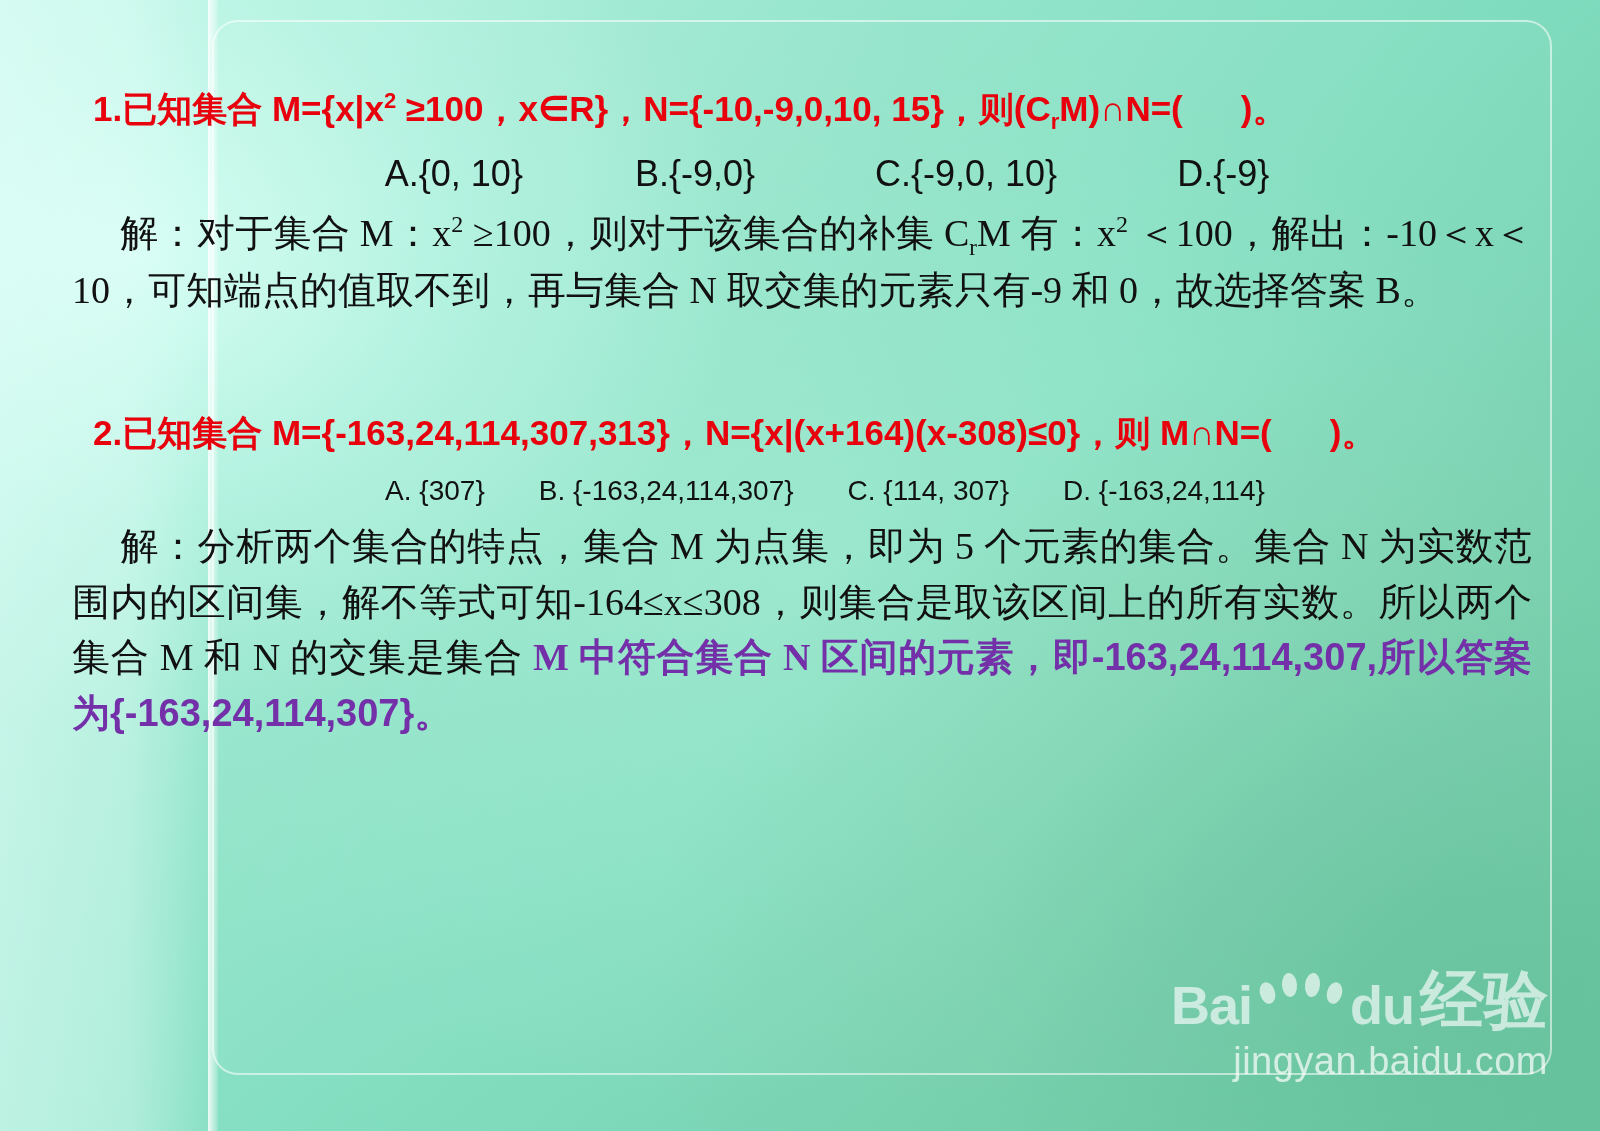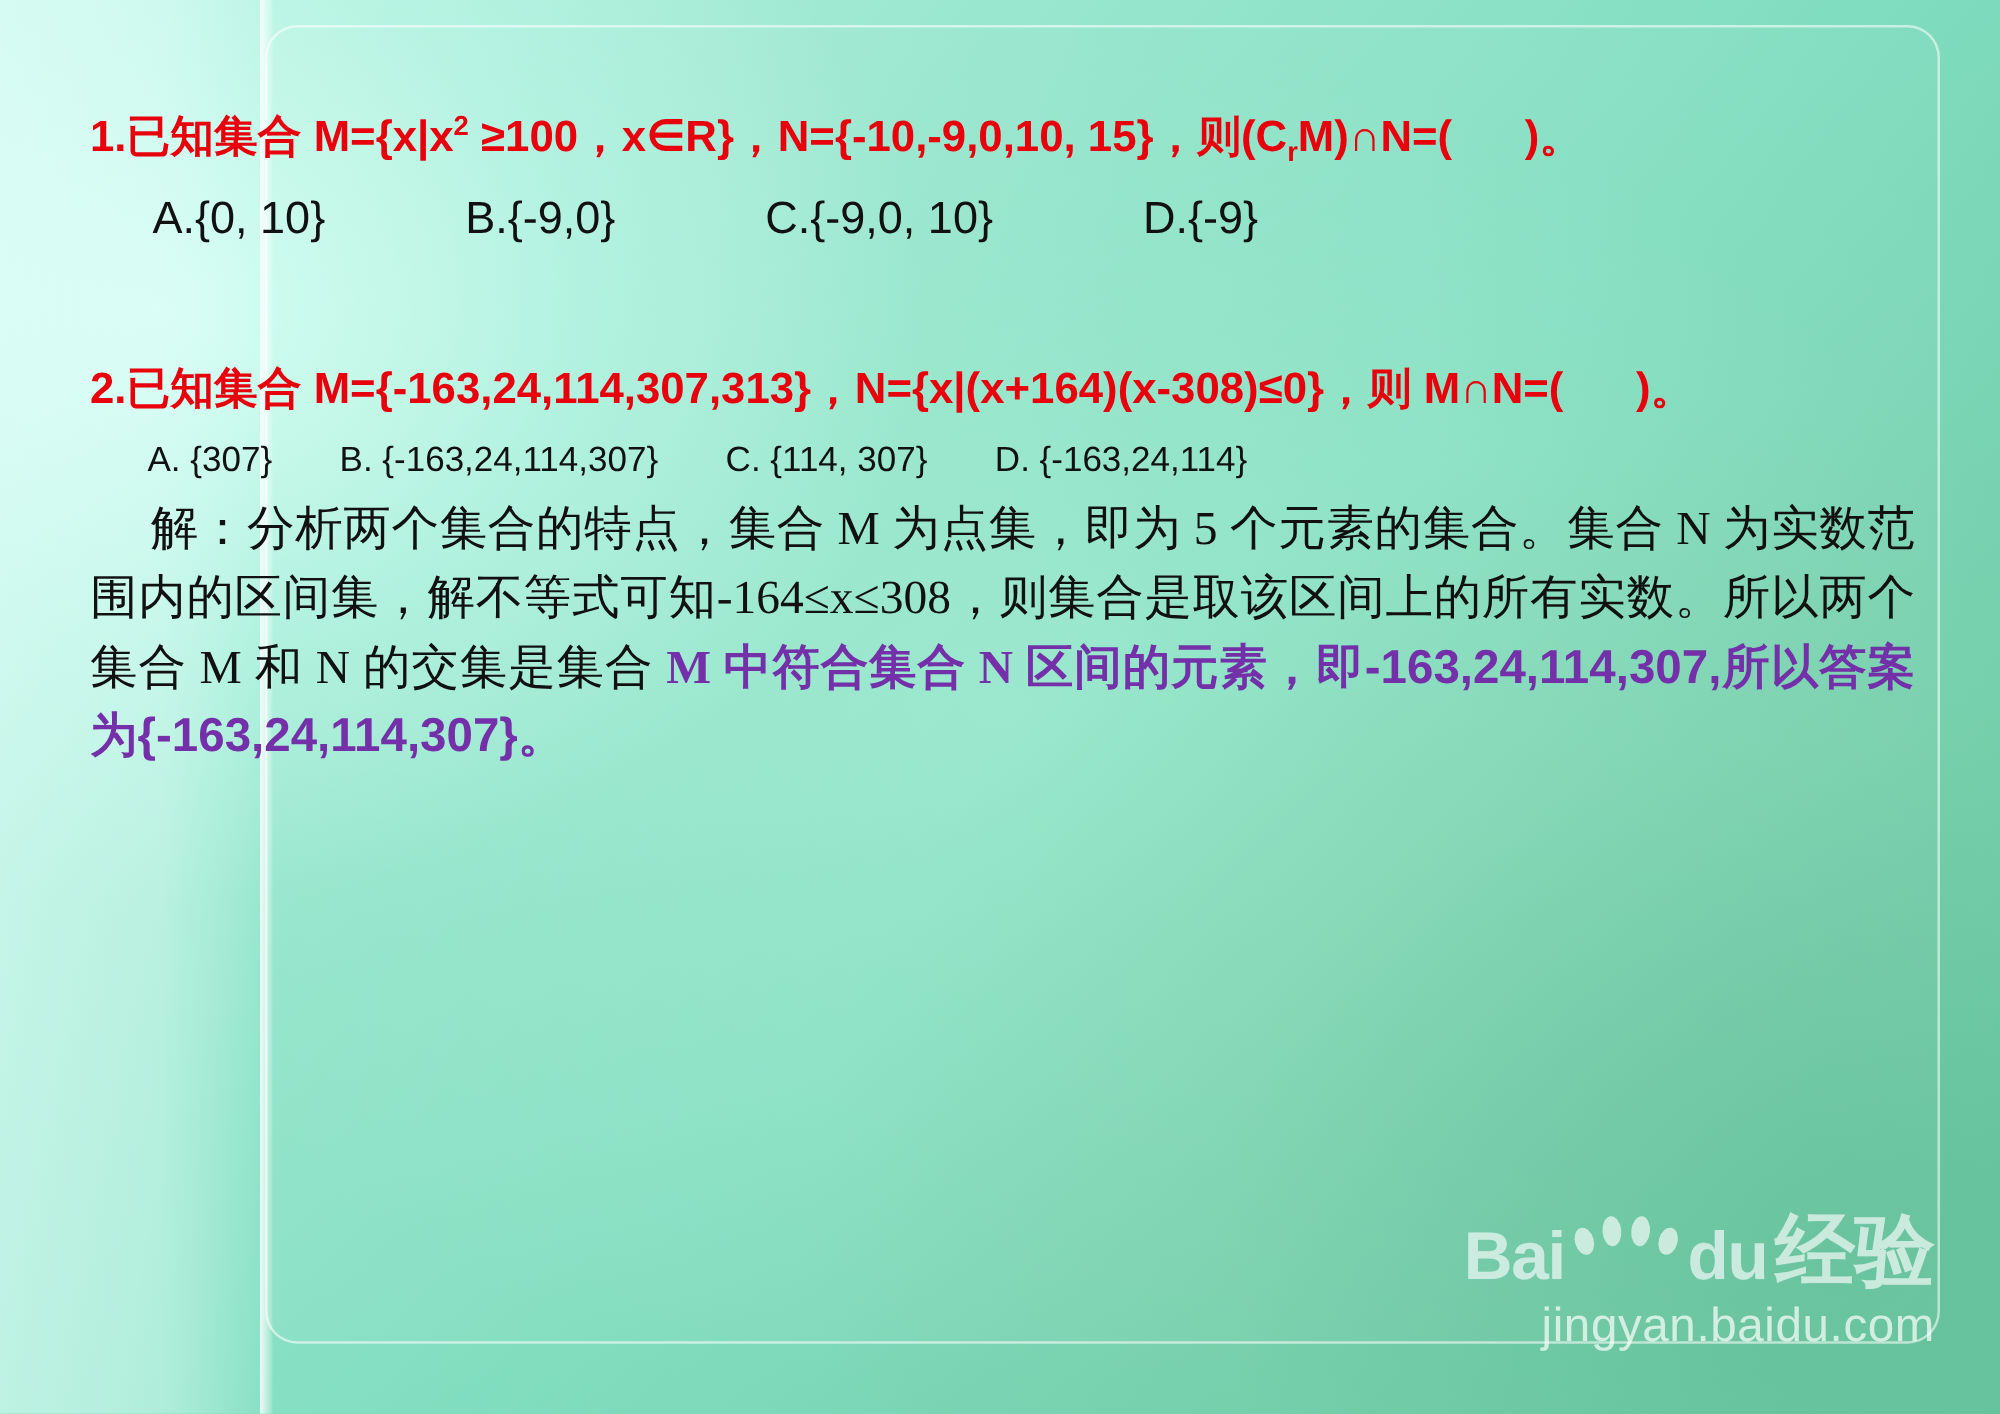--- a/index.html
+++ b/index.html
@@ -65,33 +65,35 @@
     width: 1460px;
   }
 
   .q-line {
     color: #e8000d;
     font-family: "Liberation Sans", "DejaVu Sans", sans-serif;
     font-weight: bold;
     font-size: 35px;
     letter-spacing: 0px;
     white-space: nowrap;
+    margin-left: 21px;
   }
   .q-line .sup { font-size: 22px; vertical-align: super; }
   .q-line .sub { font-size: 22px; vertical-align: sub; }
   .q-line .gap { display: inline-block; width: 58px; }
 
   .opts {
     color: #111;
     font-family: "Liberation Sans", "DejaVu Sans", sans-serif;
     font-size: 36px;
     font-weight: normal;
     white-space: nowrap;
     margin-top: 18px;
     padding-left: 50px;
+    text-align: center;
   }
   .opts .sp1 { display: inline-block; width: 112px; }
   .opts .sp2 { display: inline-block; width: 120px; }
   .opts .sp3 { display: inline-block; width: 120px; }
 
   .sol {
     color: #111;
     font-size: 38px;
     line-height: 1.42;
     margin-top: 12px;
@@ -179,20 +181,21 @@
   <div class="light-band"></div>
   <div class="glass-edge"></div>
   <div class="content-frame"></div>
 
   <div class="doc">
 
     <div class="q-line"><span>1.</span><span>已知集合 M={x|x</span><span class="sup">2</span><span> ≥100，x∈R}，N={-10,-9,0,10, 15}，则(C</span><span class="sub">r</span><span>M)∩N=(</span><span class="gap"></span><span>)。</span></div>
 
     <div class="opts"><span>A.{0, 10}</span><span class="sp1"></span><span>B.{-9,0}</span><span class="sp2"></span><span>C.{-9,0, 10}</span><span class="sp3"></span><span>D.{-9}</span></div>
 
+    <div class="sol"><span class="indent"></span><span>解：对于集合 M：x</span><span class="sup">2</span><span> ≥100，则对于该集合的补集 C</span><span class="sub">r</span><span>M 有：x</span><span class="sup">2</span><span> ＜100，解出：-10＜x＜10，可知端点的值取不到，再与集合 N 取交集的元素只有-9 和 0，故选择答案 B。</span></div>
 
     <div class="block2">
 
       <div class="q-line"><span>2.</span><span>已知集合 M={-163,24,114,307,313}，N={x|(x+164)(x-308)≤0}，则 M∩N=(</span><span class="gap"></span><span>)。</span></div>
 
       <div class="opts q2-opts"><span>A. {307}</span><span class="sp1"></span><span>B. {-163,24,114,307}</span><span class="sp1"></span><span>C. {114, 307}</span><span class="sp1"></span><span>D. {-163,24,114}</span></div>
 
       <div class="sol sol2"><span class="indent"></span><span>解：分析两个集合的特点，集合 M 为点集，即为 5 个元素的集合。集合 N 为实数范围内的区间集，解不等式可知-164≤x≤308，则集合是取该区间上的所有实数。所以两个集合 M 和 N 的交集是集合 </span><span class="purple">M 中符合集合 N 区间的元素，即</span><span class="purple-num">-163,24,114,307,</span><span class="purple">所以答案为</span><span class="purple-num">{-163,24,114,307}</span><span class="purple">。</span></div>
 
     </div>

